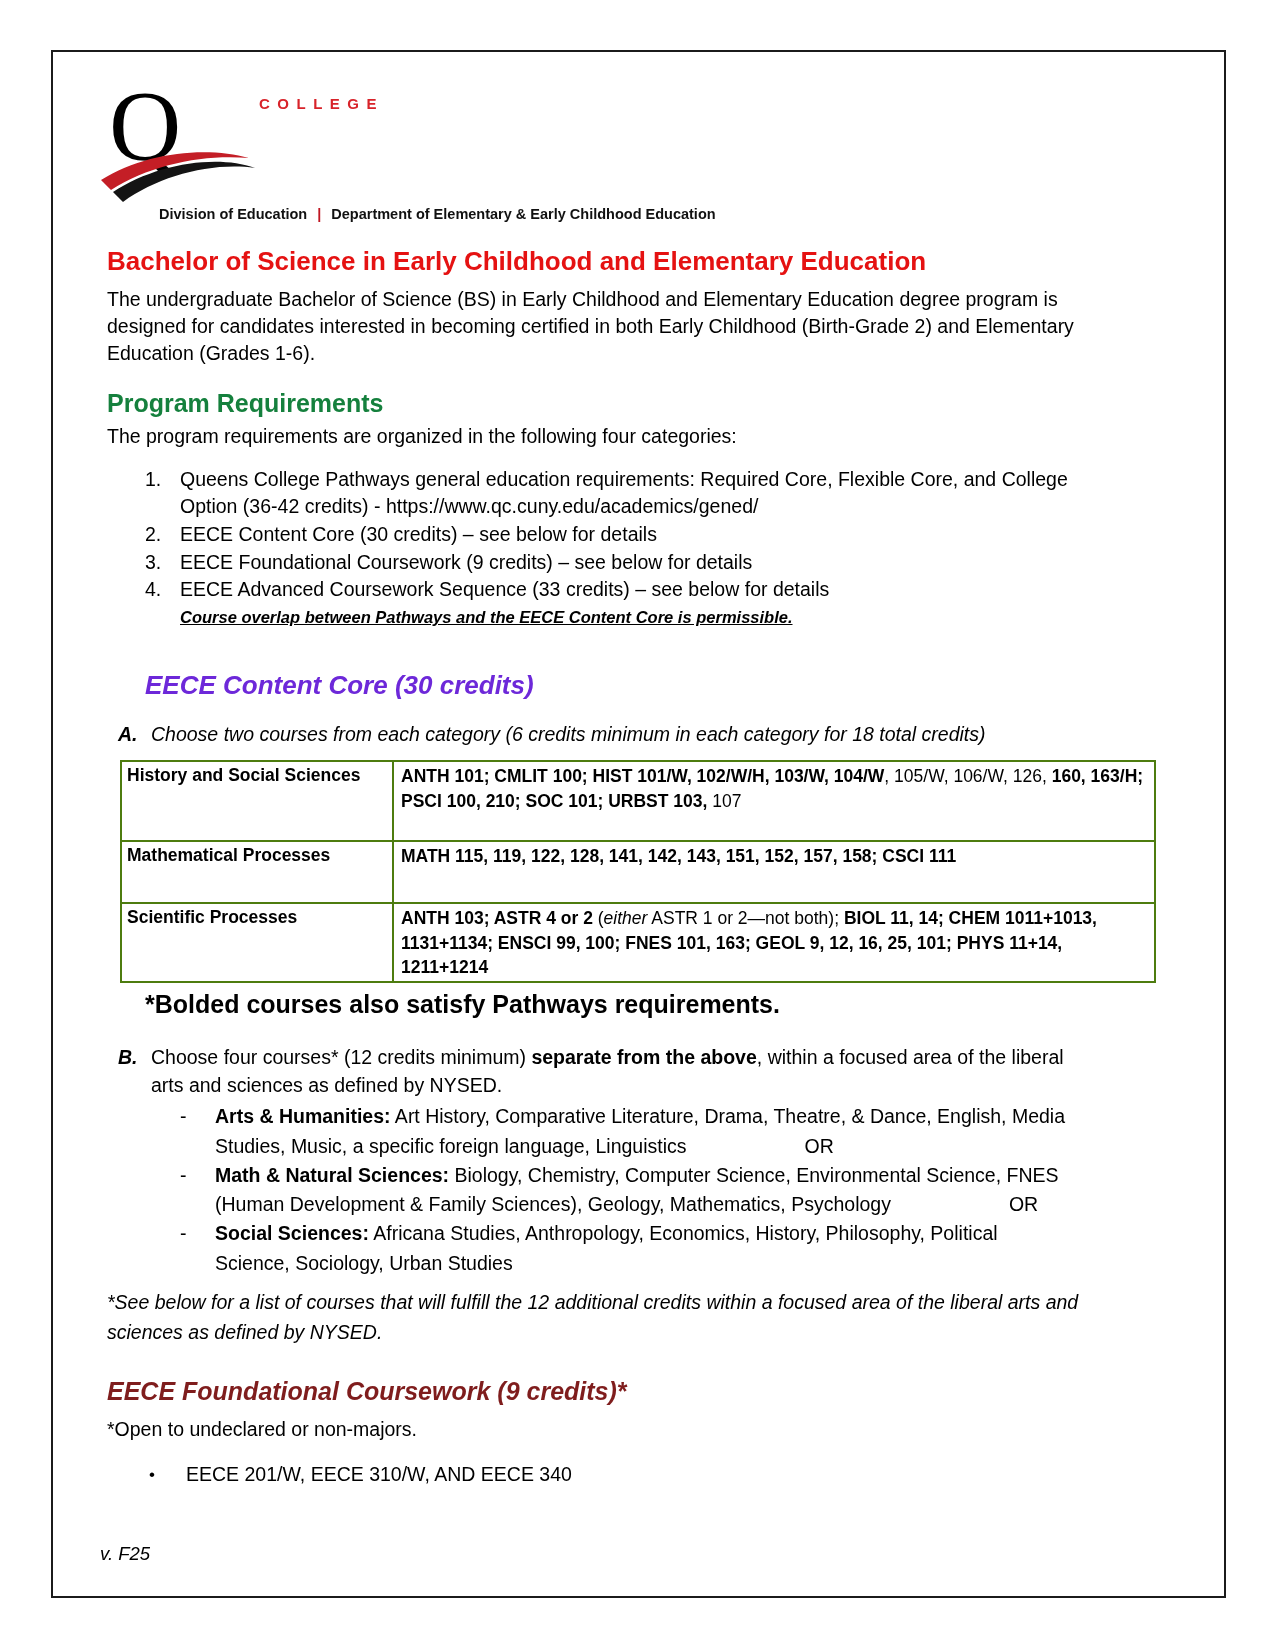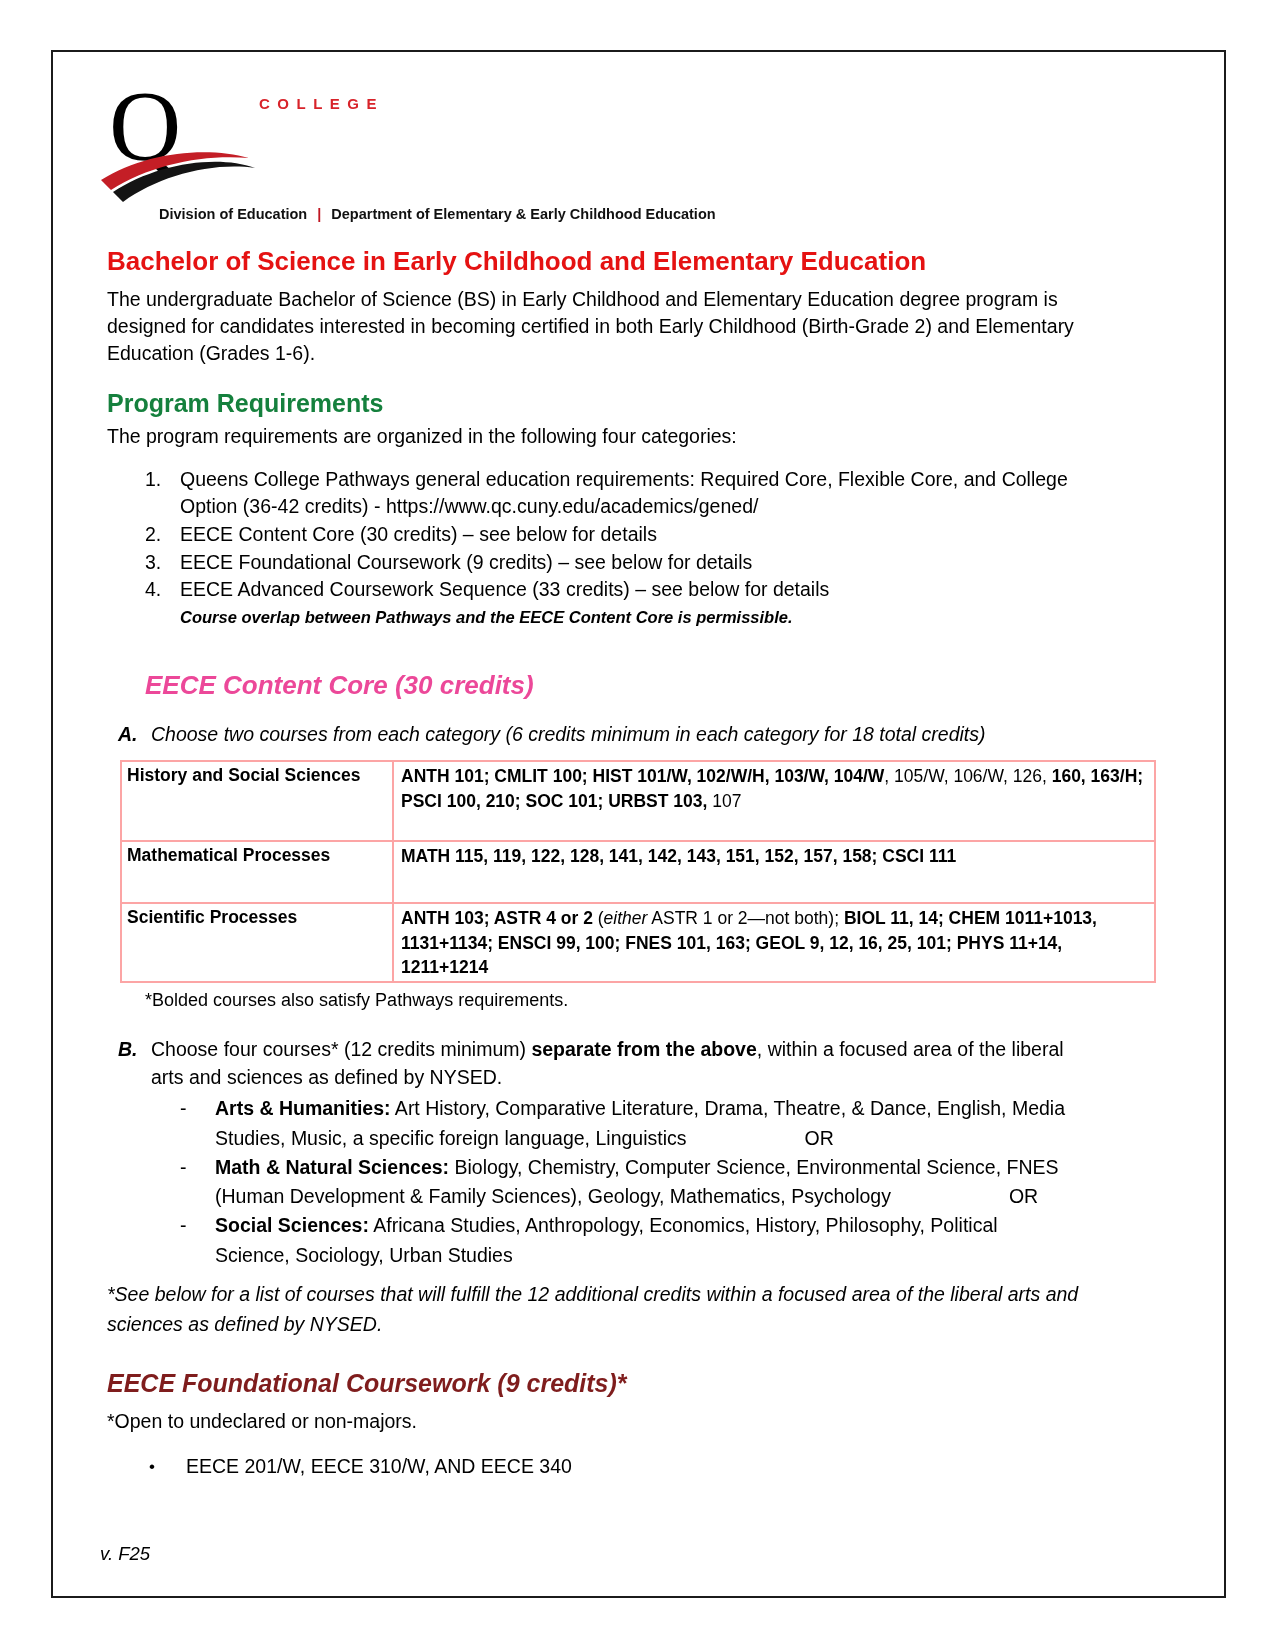--- a/index.html
+++ b/index.html
@@ -53,45 +53,45 @@
   .section-heading { margin-top: 22px; font-size: 25px; font-weight: bold; color: #15803d; }
   .section-intro { margin-top: 7px; font-size: 19.5px; }
 
   
   .num-list { margin-top: 18px; }
   .num-item { display: flex; font-size: 19.5px; line-height: 1.42; margin-left: 38px; }
   .num-item .num { width: 35px; flex: none; }
   .num-item .txt { max-width: 905px; }
   .overlap-note {
     margin: 2px 0 0 73px; font-size: 16.5px;
-    font-weight: bold; font-style: italic; line-height: 1.35;
+    font-weight: bold; font-style: italic; line-height: 1.35; text-decoration: underline;
   }
 
   
   .core-heading {
     margin: 42px 0 0 38px; font-size: 26px;
-    font-weight: bold; font-style: italic; color: #ec4899;
+    font-weight: bold; font-style: italic; color: #6d28d9;
   }
   .item-a { display: flex; margin: 14px 0 0 11px; font-style: italic; font-size: 19.5px; line-height: 2.0; }
   .item-a .lbl { font-weight: bold; width: 33px; flex: none; }
   .item-a .txt { max-width: 930px; }
 
   table.core-table {
     margin: 6px 0 0 13px; width: 1036px;
     border-collapse: collapse; table-layout: fixed;
     font-size: 17.5px;
   }
-  table.core-table, table.core-table td { border: 2px solid #fca5a5; }
+  table.core-table, table.core-table td { border: 2px solid #4d7c0f; }
   td.cat-cell { width: 260px; font-weight: bold; vertical-align: top; padding: 2px 5px; line-height: 1.3; }
   td.course-cell { vertical-align: top; padding: 2px 7px; line-height: 1.38; }
   tr.row-1 td { height: 74px; }
   tr.row-2 td { height: 56px; }
   tr.row-3 td { height: 70px; }
 
-  .table-footnote { margin: 7px 0 0 38px; font-size: 18px; font-weight: normal; }
+  .table-footnote { margin: 7px 0 0 38px; font-size: 25px; font-weight: bold; }
 
   .item-b { display: flex; margin: 24px 0 0 11px; font-size: 19.5px; line-height: 1.45; }
   .item-b .lbl { font-weight: bold; font-style: italic; width: 33px; flex: none; }
   .item-b .txt { max-width: 950px; }
 
   .focus-list { margin-top: 3px; }
   .focus-item { display: flex; font-size: 19.5px; line-height: 1.5; margin-left: 73px; }
   .focus-item .dash { width: 35px; flex: none; }
   .focus-item .txt { max-width: 855px; }
 

